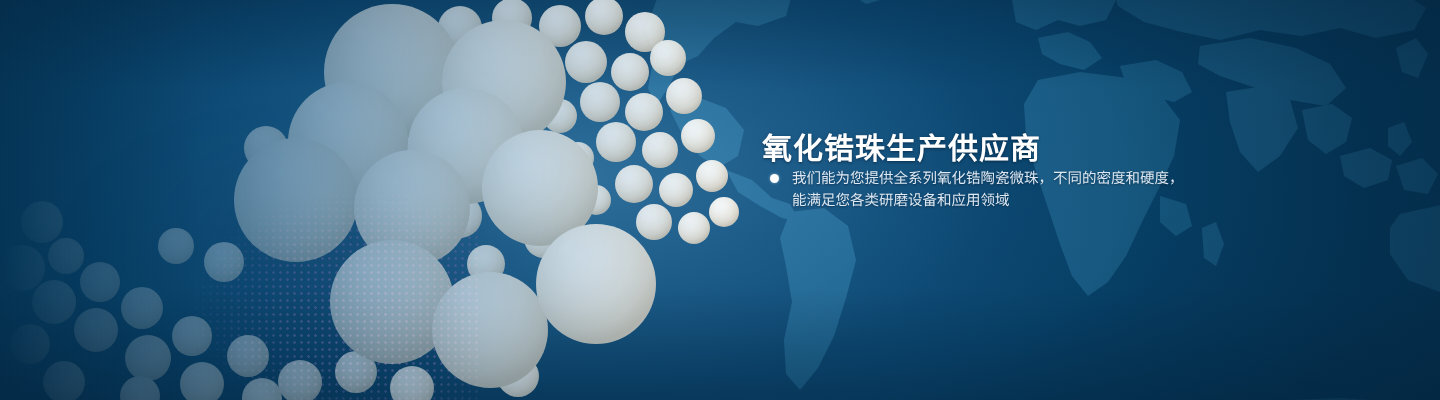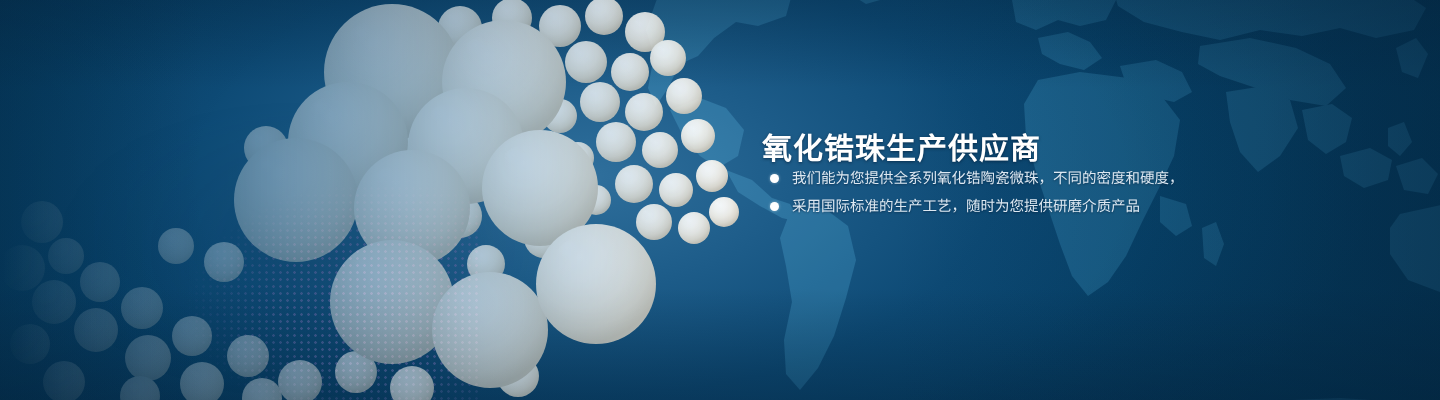--- a/index.html
+++ b/index.html
@@ -369,24 +369,21 @@
 
   <div class="content">
 
     <h1 class="title">氧化锆珠生产供应商</h1>
 
     <ul class="bullets">
 
       <li class="bullet">
         <span class="bullet-dot"></span>
         <span class="bullet-line">我们能为您提供全系列氧化锆陶瓷微珠，不同的密度和硬度，</span>
+        <span class="bullet-line">能满足您各类研磨设备和应用领域</span>
       </li>
 
 
-      <li class="bullet">
-        <span class="bullet-dot"></span>
-        <span class="bullet-line">采用国际标准的生产工艺，随时为您提供研磨介质产品</span>
-      </li>
 
     </ul>
   </div>
 
 </div>
 
 </body></html>

